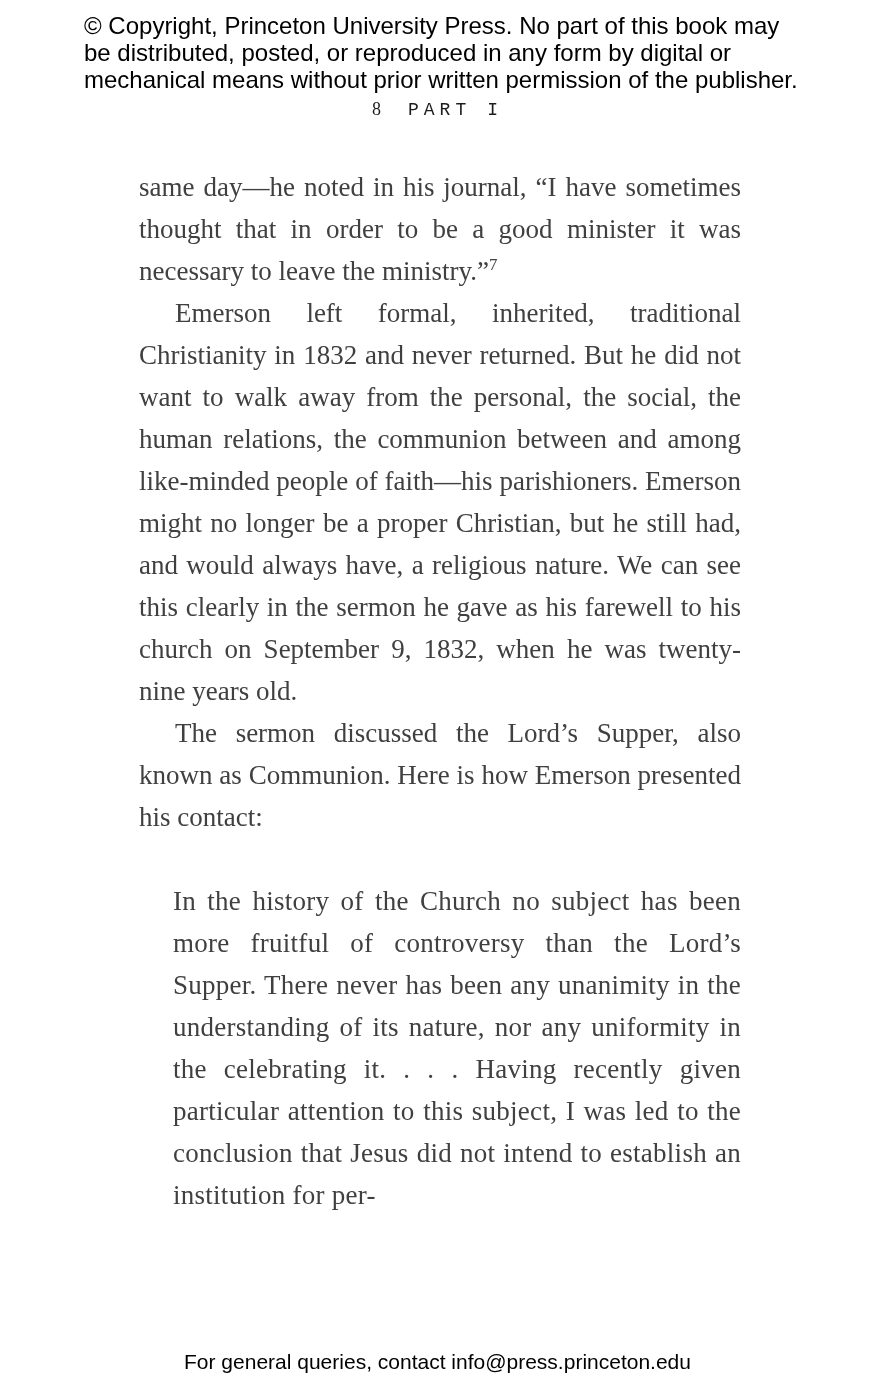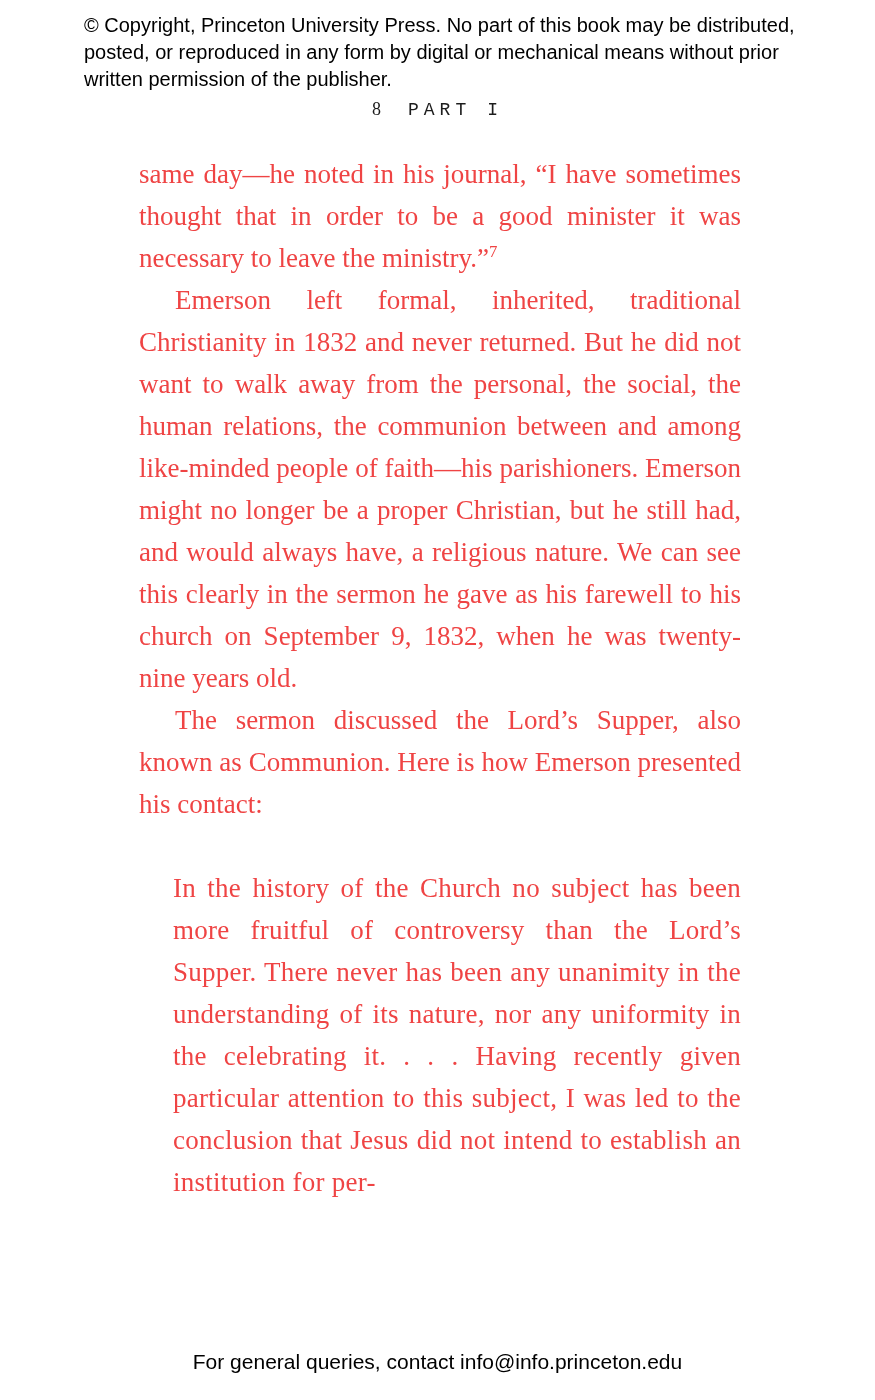--- a/index.html
+++ b/index.html
@@ -12,21 +12,21 @@
     color: #111111;
     font-family: "Liberation Serif", serif;
     overflow: hidden;
   }
   .copyright {
     position: absolute;
     top: 12px;
     left: 84px;
     width: 716px;
     font-family: "Liberation Sans", sans-serif;
-    font-size: 20px;
+    font-size: 24px;
     line-height: 27px;
     color: #000000;
     text-align: left;
   }
   .running-head {
     position: absolute;
     top: 99px;
     left: 0;
     width: 100%;
     text-align: center;
@@ -36,27 +36,27 @@
   .running-head .pagenum {
     letter-spacing: 0.05em;
     margin-right: 26px;
   }
   .running-head .partlabel {
     letter-spacing: 0.28em;
     font-family: Liberation Mono, monospace;
   }
   .text-block {
     position: absolute;
-    top: 153px;
+    top: 166px;
     left: 139px;
     width: 602px;
     font-size: 27px;
     line-height: 42px;
     text-align: justify;
-    color: #ef4444;
+    color: #404040;
   }
   .text-block p { text-indent: 36px; }
   .text-block p.noindent { text-indent: 0; }
   sup.fn {
     font-size: 0.62em;
     vertical-align: super;
     line-height: 0;
   }
   .blockquote {
     margin-top: 42px;
@@ -89,15 +89,15 @@
   <div class="text-block">
     <p class="noindent"><span>same day—he noted in his journal, “I have sometimes thought that in order to be a good minister it was necessary to leave the ministry.”</span><sup class="fn">7</sup></p>
 
     <p>Emerson left formal, inherited, traditional Christianity in 1832 and never returned. But he did not want to walk away from the personal, the social, the human relations, the communion between and among like-minded people of faith—his parishioners. Emerson might no longer be a proper Christian, but he still had, and would always have, a religious nature. We can see this clearly in the sermon he gave as his farewell to his church on September 9, 1832, when he was twenty-nine years old.</p>
 
     <p>The sermon discussed the Lord’s Supper, also known as Communion. Here is how Emerson presented his contact:</p>
 
     <div class="blockquote">In the history of the Church no subject has been more fruitful of controversy than the Lord’s Supper. There never has been any unanimity in the understanding of its nature, nor any uniformity in the celebrating it. . . . Having recently given particular attention to this subject, I was led to the conclusion that Jesus did not intend to establish an institution for per-</div>
   </div>
 
-  <div class="footer">For general queries, contact info@info.princeton.edu</div>
+  <div class="footer">For general queries, contact info@press.princeton.edu</div>
 
 </div>
 
 </body></html>

